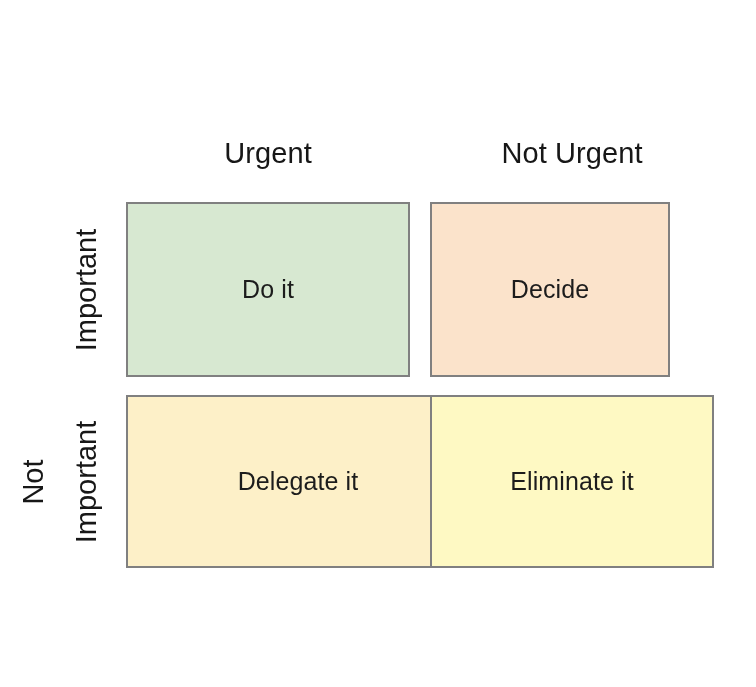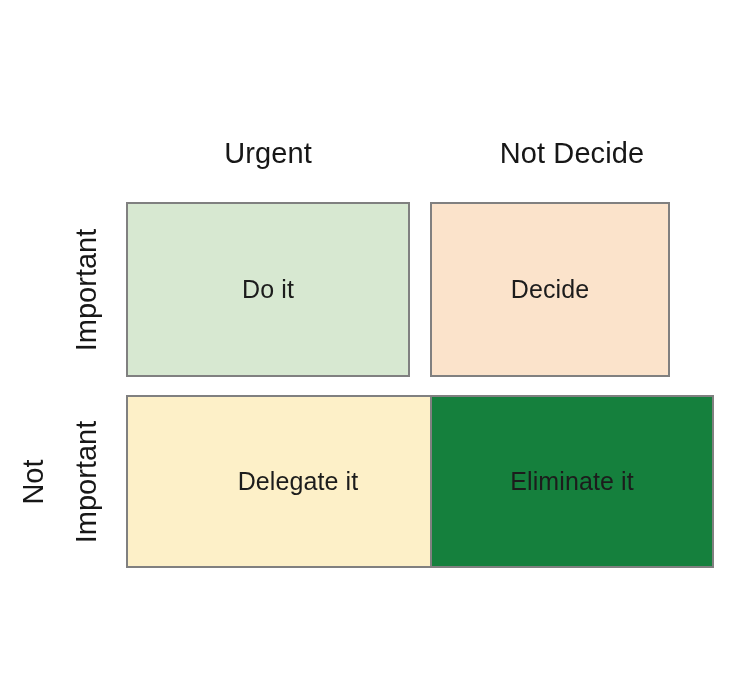--- a/index.html
+++ b/index.html
@@ -123,37 +123,37 @@
     background: #eeeeee;
   }
 </style>
 </head>
 <body style="background: rgb(255, 255, 255);">
 
 <div id="matrix-root">
 
   <div class="col-header" id="col-header-urgent">Urgent</div>
 
-  <div class="col-header" id="col-header-not-urgent">Not Decide</div>
+  <div class="col-header" id="col-header-not-urgent">Not Urgent</div>
 
   <div class="row-label" id="row-label-important">Important</div>
 
   <div class="row-label" id="row-label-not-important-line1">Not</div>
 
   <div class="row-label" id="row-label-not-important-line2">Important</div>
 
   <div class="quadrant" id="quadrant-do-it" style="background: rgb(215, 232, 209); border-color: rgb(128, 128, 128);">
     <span class="quadrant-label">Do it</span>
   </div>
 
   <div class="quadrant" id="quadrant-decide" style="background: rgb(251, 227, 203); border-color: rgb(128, 128, 128);">
     <span class="quadrant-label">Decide</span>
   </div>
 
   <div class="quadrant" id="quadrant-delegate-it" style="background: rgb(253, 240, 200); border-color: rgb(128, 128, 128);">
     <span class="quadrant-label">Delegate it</span>
   </div>
 
-  <div class="quadrant" id="quadrant-eliminate-it" style="background: #15803d; border-color: rgb(128, 128, 128);">
+  <div class="quadrant" id="quadrant-eliminate-it" style="background: #fef9c3; border-color: rgb(128, 128, 128);">
     <span class="quadrant-label">Eliminate it</span>
   </div>
 
 </div>
 
 </body></html>

